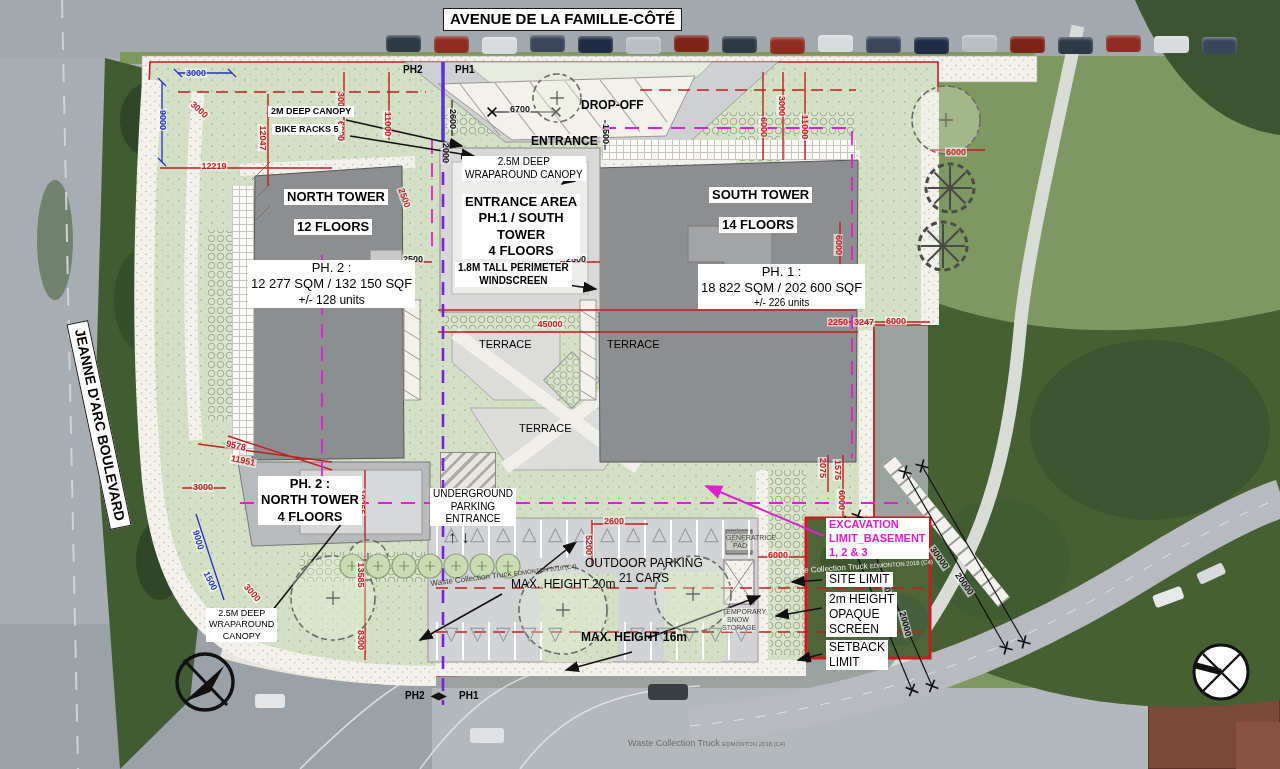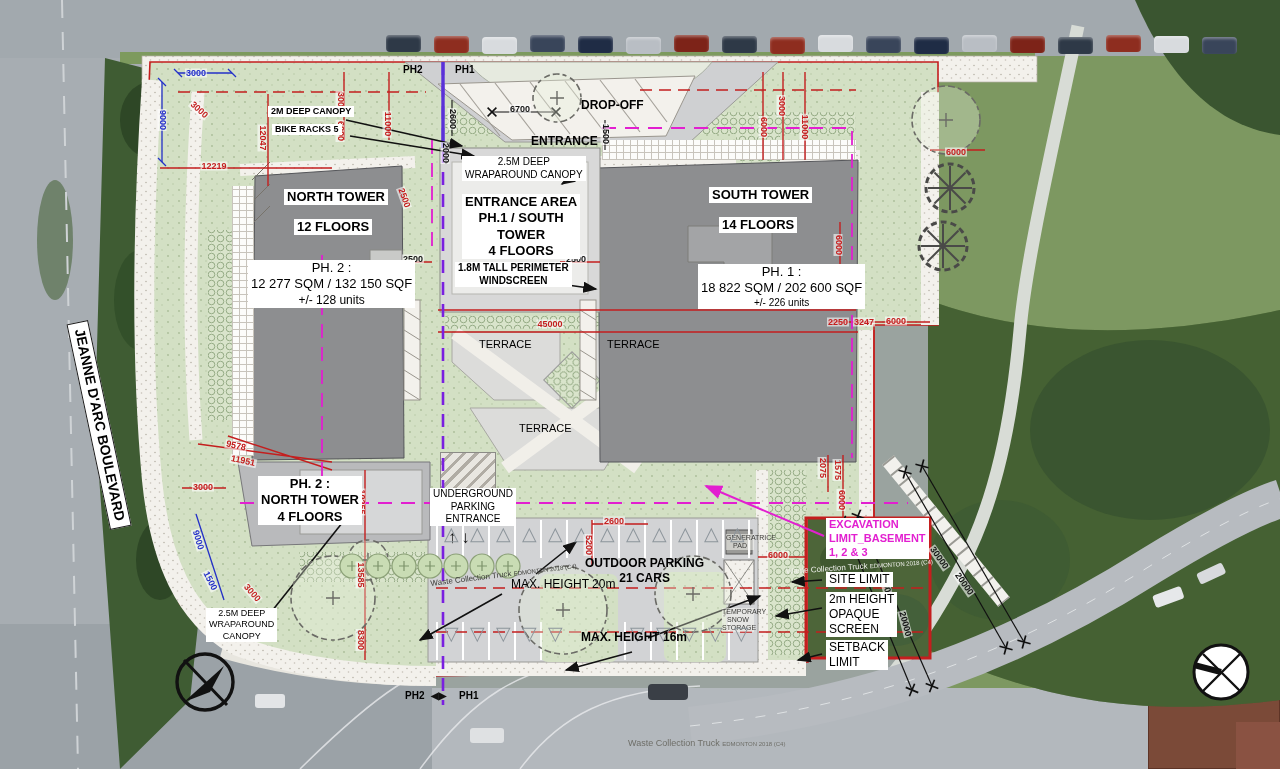--- a/index.html
+++ b/index.html
@@ -356,20 +356,21 @@
       <g>
         <circle cx="508" cy="566" r="12" fill="#c9dcb4" stroke="#8ba077" stroke-width="1.2"></circle>
         <path d="M503,566 H513 M508,561 V571" stroke="#7d936b" stroke-width="1.2"></path>
       </g>
     </svg>
 
   <div class="abs stalls z14" style="left:436px;top:520px;width:318px;height:38px"></div>
   <div class="abs stalls z14" style="left:436px;top:622px;width:120px;height:38px"></div>
   <div class="abs stalls z14" style="left:624px;top:622px;width:130px;height:38px"></div>
 
+  <div class="lbl roadlbl" style="left:443px;top:8px;font-size:15px">AVENUE DE LA FAMILLE-CÔTÉ</div>
   <div class="lbl roadlbl" style="left:88px;top:320px;font-size:14px;transform:rotate(78deg);transform-origin:left top">JEANNE D'ARC BOULEVARD</div>
 
   <div class="lbl plain" style="left:400px;top:64px;font-size:10px;background:transparent">PH2</div>
   <div class="lbl plain" style="left:452px;top:64px;font-size:10px;background:transparent">PH1</div>
   <div class="lbl plain" style="left:402px;top:690px;font-size:10px;background:transparent">PH2</div>
   <div class="lbl plain" style="left:428px;top:690px;font-size:10px;background:transparent;color:#111">◀▶</div>
   <div class="lbl plain" style="left:456px;top:690px;font-size:10px;background:transparent">PH1</div>
 
   <div class="lbl" style="left:578px;top:98px;background:transparent">DROP-OFF</div>
   <div class="lbl" style="left:528px;top:134px;background:transparent">ENTRANCE</div>
@@ -420,21 +421,21 @@
     <span class="ln">4 FLOORS</span>
   </div>
 
   <div class="lbl" style="left:430px;top:488px;font-weight:400;font-size:10px">
     <span class="ln">UNDERGROUND</span>
     <span class="ln">PARKING</span>
     <span class="ln">ENTRANCE</span>
   </div>
   <div class="abs z30" style="left:448px;top:528px;font-size:17px;font-weight:700;color:#111">↑&nbsp;↓</div>
 
-  <div class="lbl" style="left:582px;top:556px;font-weight:700;font-size:12px;background:transparent">
+  <div class="lbl" style="left:582px;top:556px;font-weight:400;font-size:12px;background:transparent">
     <span class="ln">OUTDOOR PARKING</span>
     <span class="ln">21 CARS</span>
   </div>
   <div class="lbl" style="left:508px;top:577px;font-weight:400;font-size:12px;background:transparent">MAX. HEIGHT 20m</div>
   <div class="lbl" style="left:578px;top:630px;font-weight:700;font-size:12px;background:transparent">MAX. HEIGHT 16m</div>
 
   <div class="lbl" style="left:206px;top:608px;font-weight:400;font-size:9px">
     <span class="ln">2.5M DEEP</span>
     <span class="ln">WRAPAROUND</span>
     <span class="ln">CANOPY</span>

